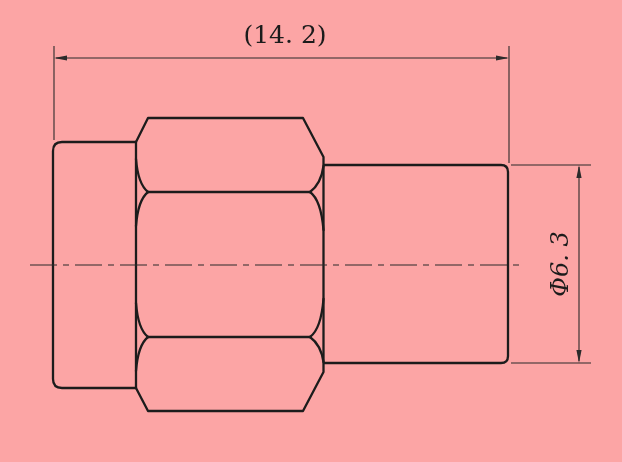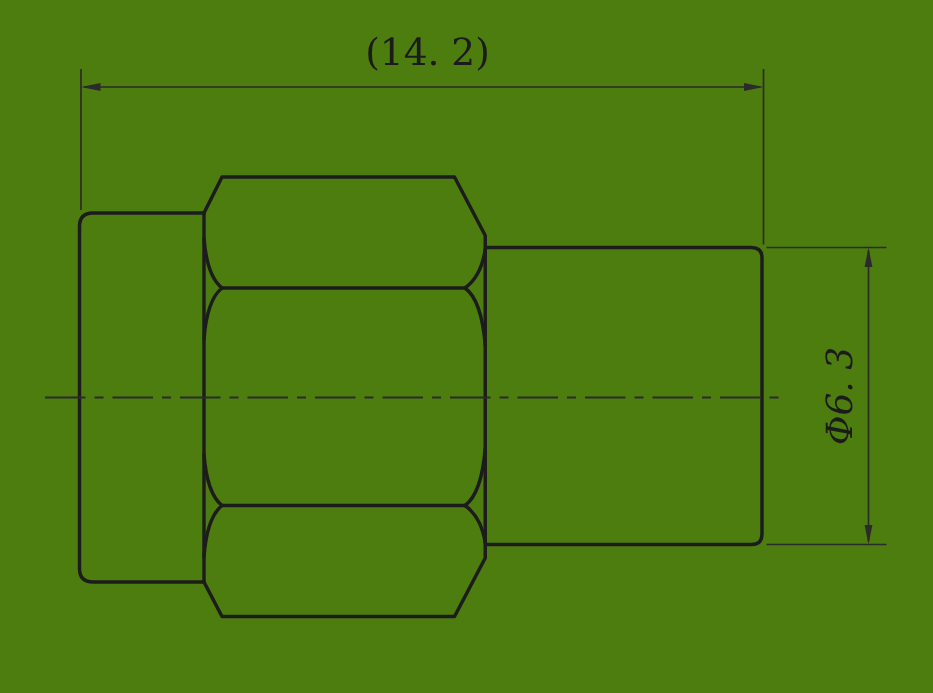--- a/index.html
+++ b/index.html
@@ -4,21 +4,21 @@
 <style>
   html, body {
     margin: 0;
     padding: 0;
     background: #ffffff;
   }
   .stage {
     position: relative;
     width: 622px;
     height: 462px;
-    background: #4d7c0f;
+    background: #fca5a5;
     overflow: hidden;
     font-family: "DejaVu Serif", "Liberation Serif", serif;
   }
   svg { display: block; }
   .dim-text {
     font-family: "DejaVu Serif", "Liberation Serif", serif;
     fill: #1b1b1b;
   }
   .dim-text-diameter {
     font-style: italic;

